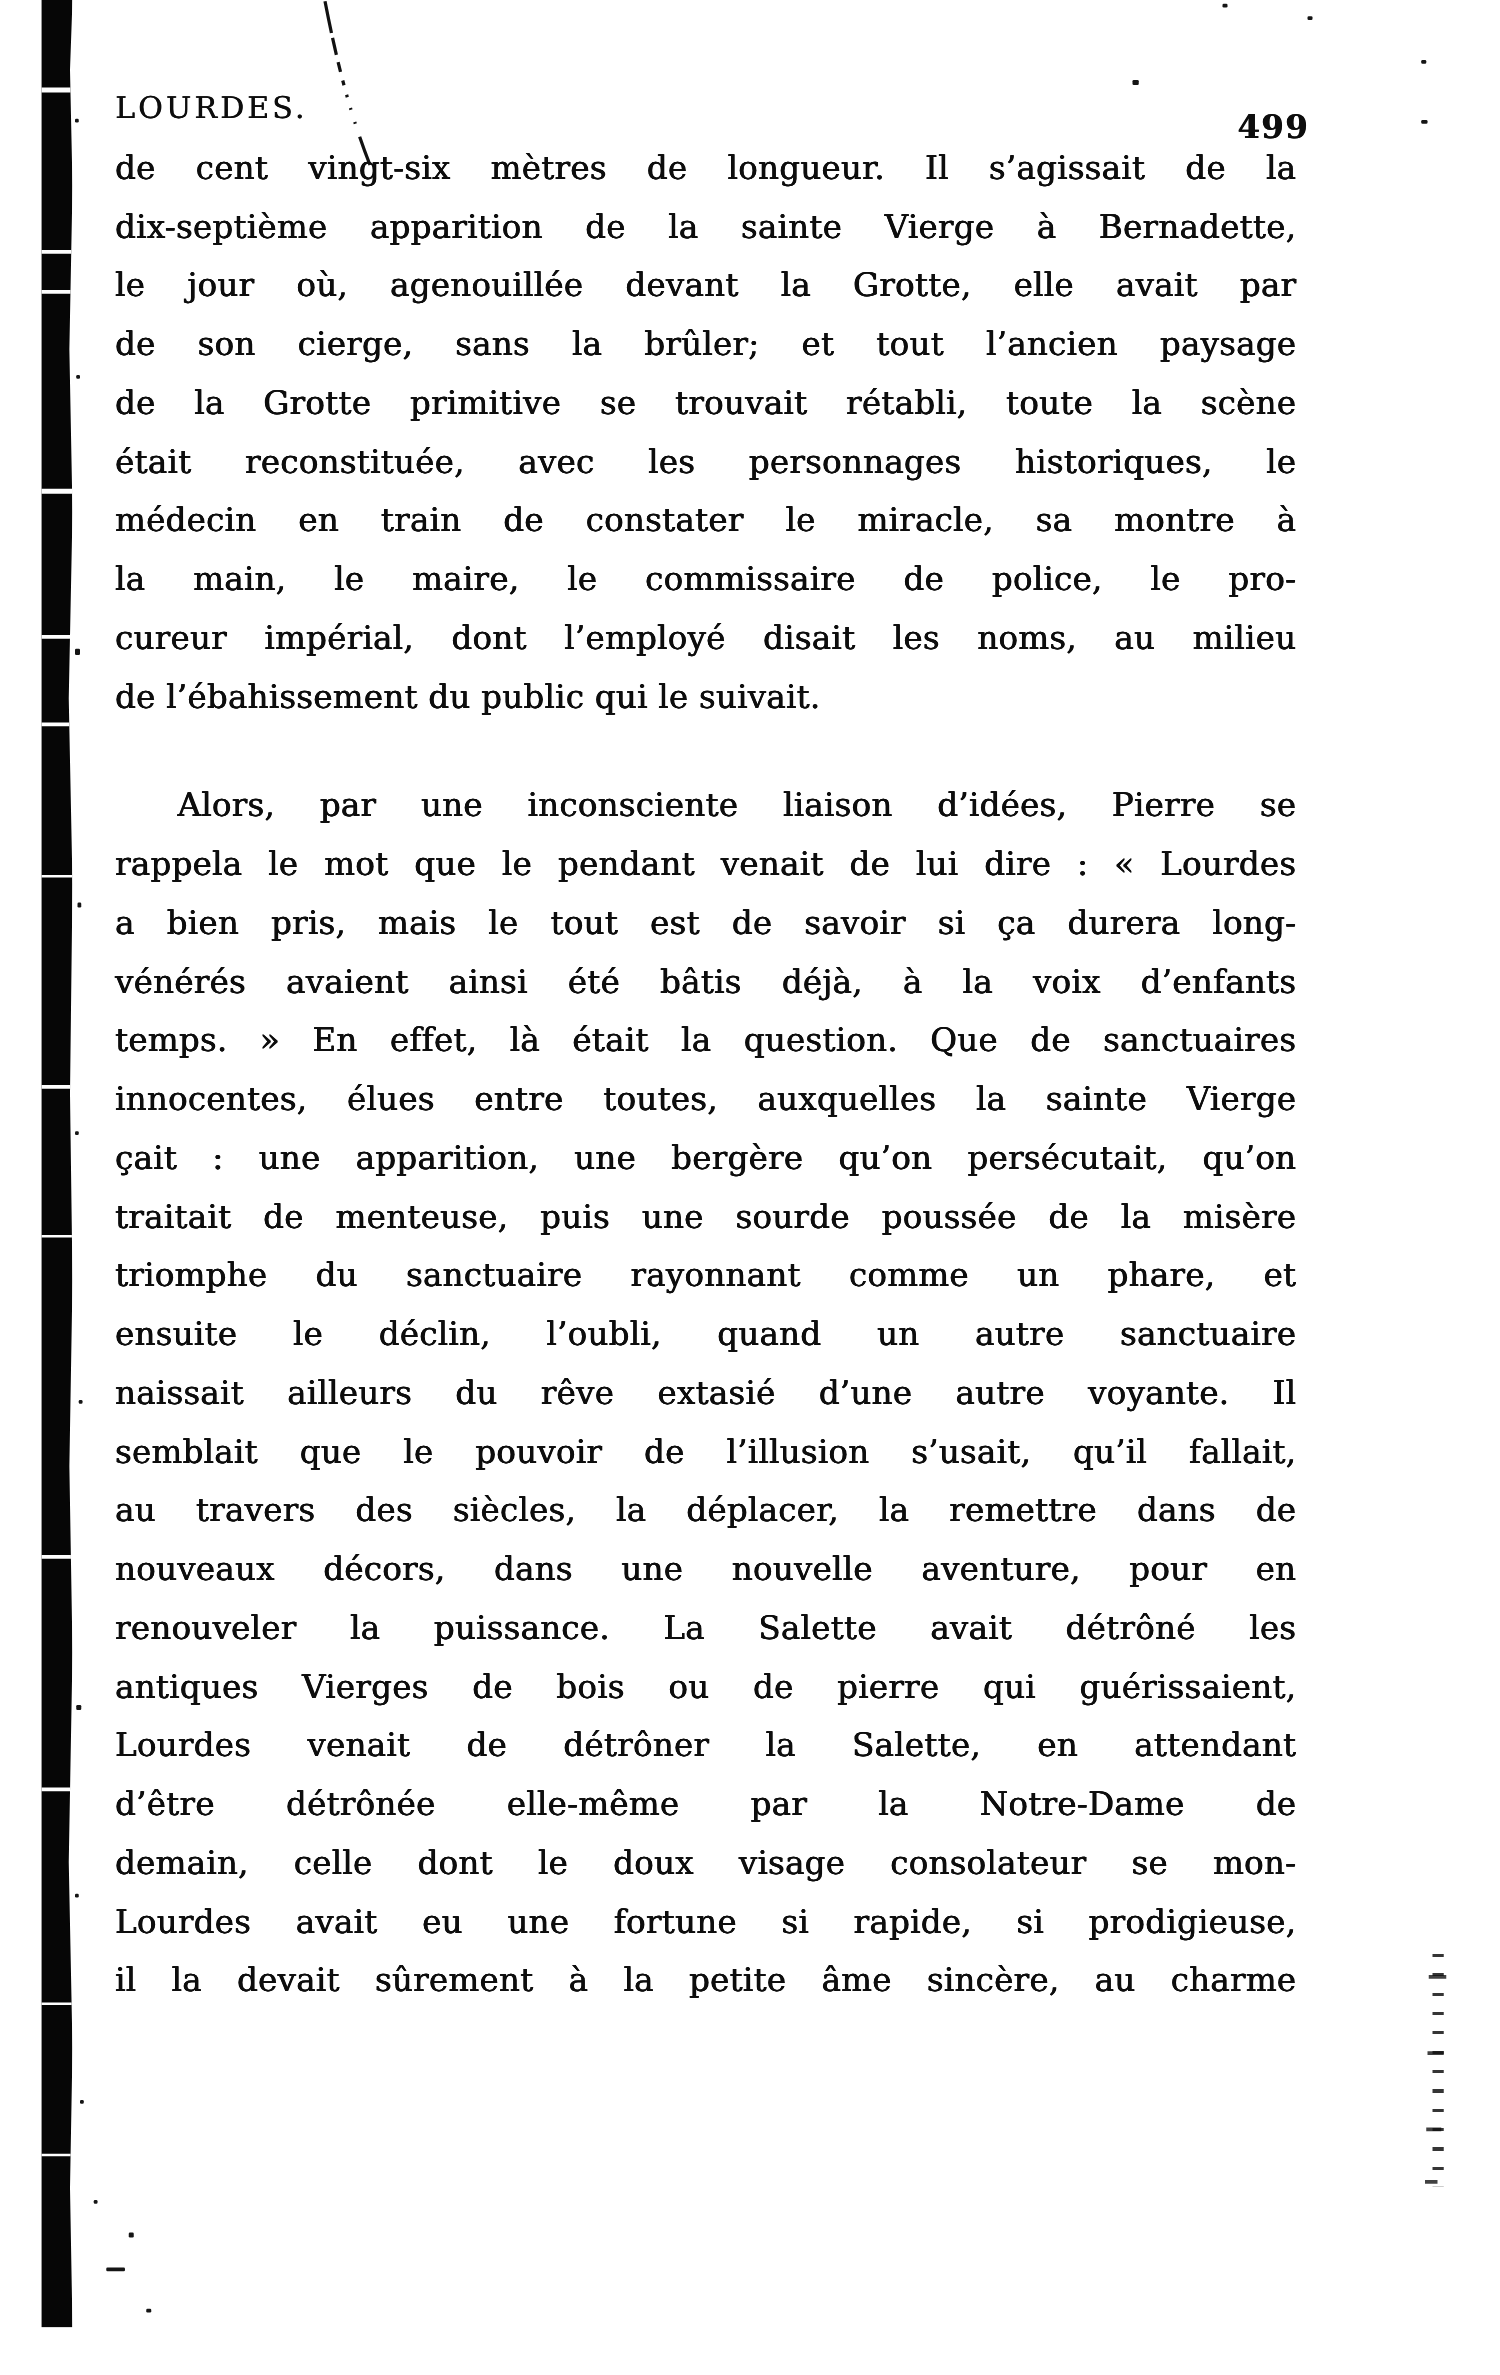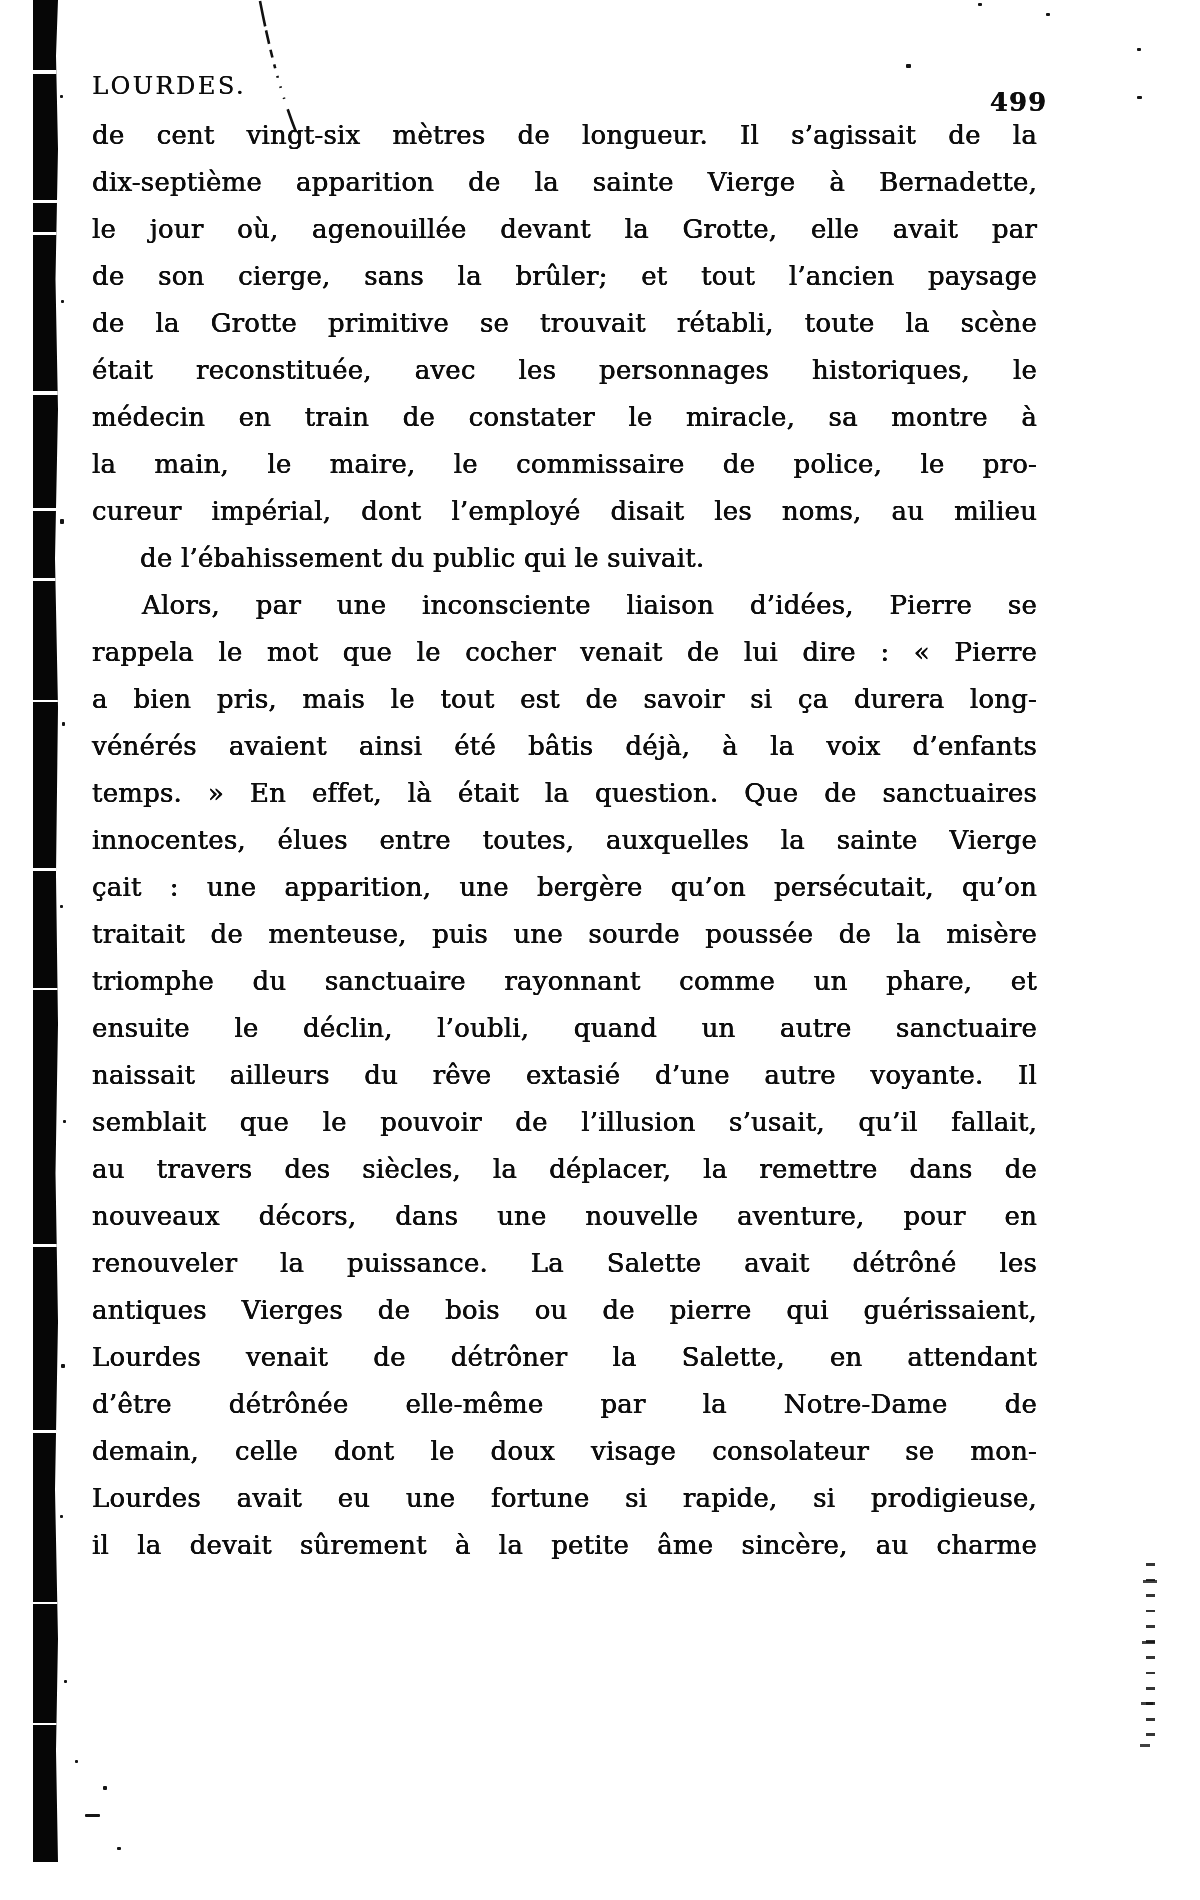--- a/index.html
+++ b/index.html
@@ -31,22 +31,22 @@
     position:absolute;left:92px;top:112px;width:945px;
     font-size:26px;line-height:47px;
     letter-spacing:.2px;
     text-shadow:.35px 0 currentColor,-.15px 0 currentColor;
   }
   .line{
     text-align:justify;
     text-align-last:justify;
     height:47px;overflow:visible;
   }
-  .line.indent{text-indent:50px;}
-  .line.para-end{text-align-last:left;margin-left:48px;}
+  .line.indent{text-indent:50px;margin-top:40px;}
+  .line.para-end{text-align-last:left;}
   
   .binding-bar{
     position:absolute;left:33px;top:0;width:25px;height:1862px;
     background:
       linear-gradient(#fff,#fff) 0 70px/100% 4px no-repeat,
       linear-gradient(#fff,#fff) 0 200px/100% 3px no-repeat,
       linear-gradient(#fff,#fff) 0 232px/100% 3px no-repeat,
       linear-gradient(#fff,#fff) 0 391px/100% 4px no-repeat,
       linear-gradient(#fff,#fff) 0 508px/100% 3px no-repeat,
       linear-gradient(#fff,#fff) 0 578px/100% 3px no-repeat,
@@ -118,21 +118,21 @@
       <div class="line">dix-septième apparition de la sainte Vierge à Bernadette,</div>
       <div class="line">le jour où, agenouillée devant la Grotte, elle avait par</div>
       <div class="line">de son cierge, sans la brûler; et tout l’ancien paysage</div>
       <div class="line">de la Grotte primitive se trouvait rétabli, toute la scène</div>
       <div class="line">était reconstituée, avec les personnages historiques, le</div>
       <div class="line">médecin en train de constater le miracle, sa montre à</div>
       <div class="line">la main, le maire, le commissaire de police, le pro-</div>
       <div class="line">cureur impérial, dont l’employé disait les noms, au milieu</div>
       <div class="line para-end">de l’ébahissement du public qui le suivait.</div>
       <div class="line indent">Alors, par une inconsciente liaison d’idées, Pierre se</div>
-      <div class="line">rappela le mot que le cocher venait de lui dire : « Pierre</div>
+      <div class="line">rappela le mot que le pendant venait de lui dire : « Lourdes</div>
       <div class="line">a bien pris, mais le tout est de savoir si ça durera long-</div>
       <div class="line">vénérés avaient ainsi été bâtis déjà, à la voix d’enfants</div>
       <div class="line">temps. » En effet, là était la question. Que de sanctuaires</div>
       <div class="line">innocentes, élues entre toutes, auxquelles la sainte Vierge</div>
       <div class="line">çait : une apparition, une bergère qu’on persécutait, qu’on</div>
       <div class="line">traitait de menteuse, puis une sourde poussée de la misère</div>
       <div class="line">triomphe du sanctuaire rayonnant comme un phare, et</div>
       <div class="line">ensuite le déclin, l’oubli, quand un autre sanctuaire</div>
       <div class="line">naissait ailleurs du rêve extasié d’une autre voyante. Il</div>
       <div class="line">semblait que le pouvoir de l’illusion s’usait, qu’il fallait,</div>

